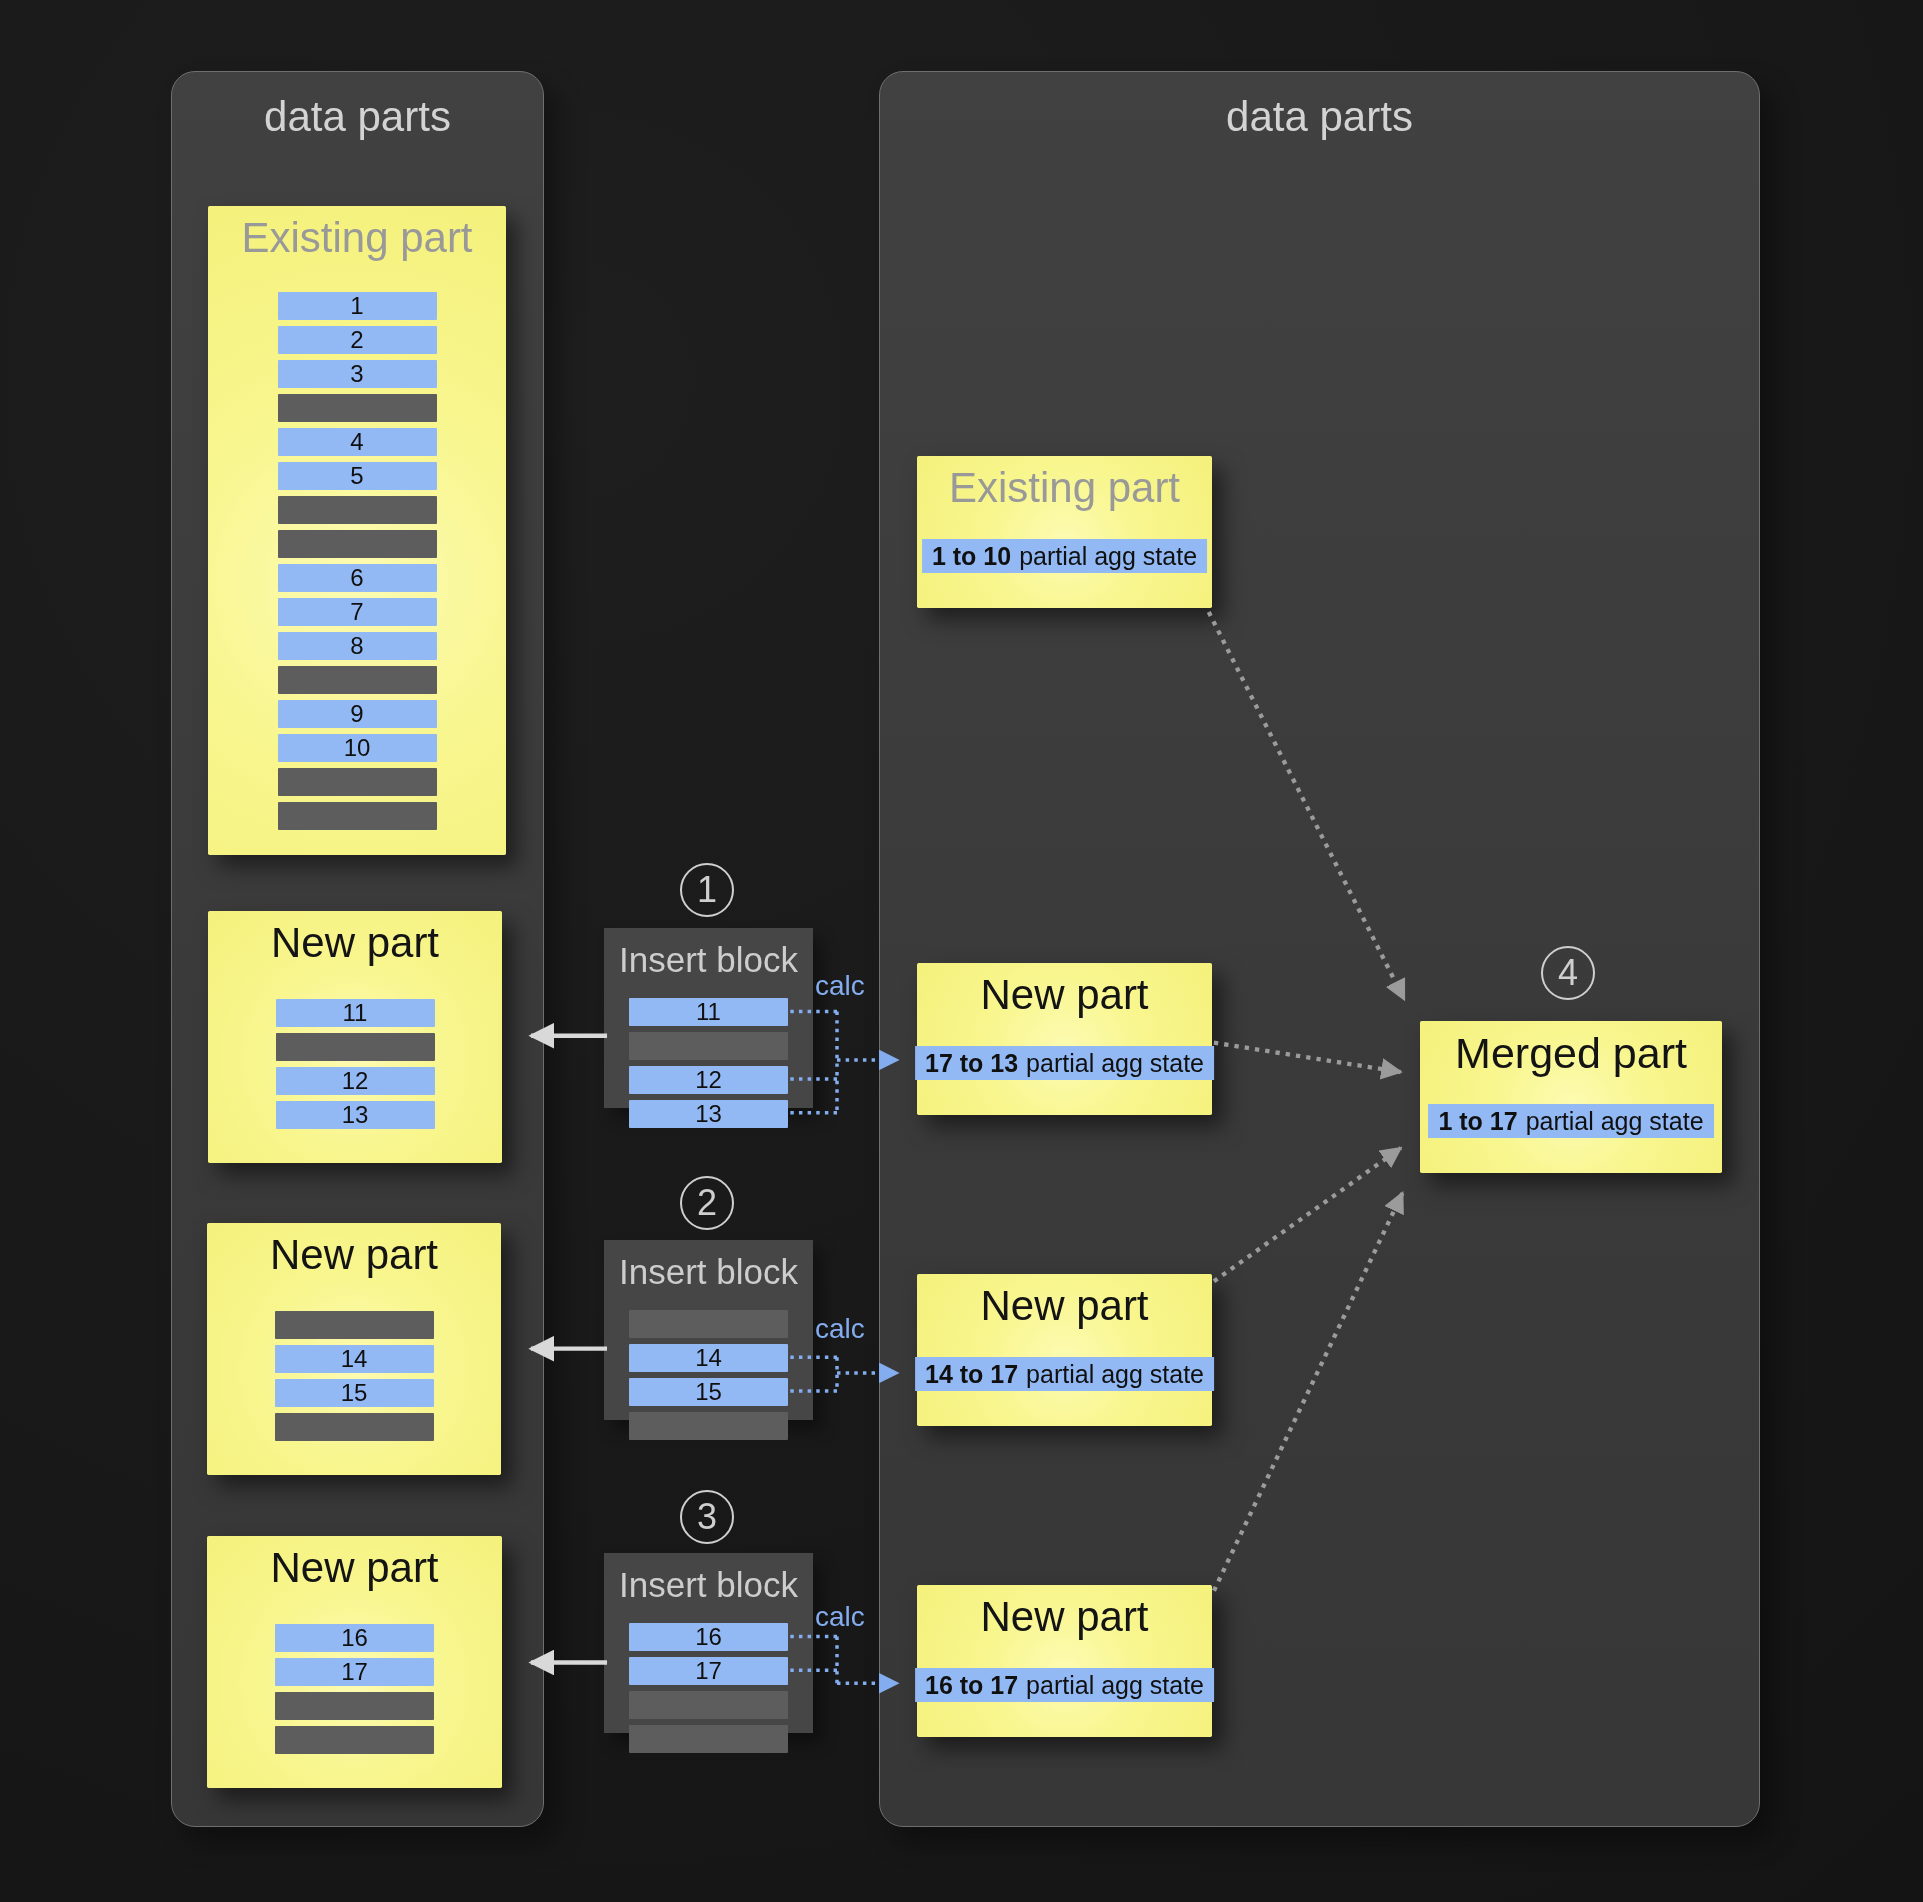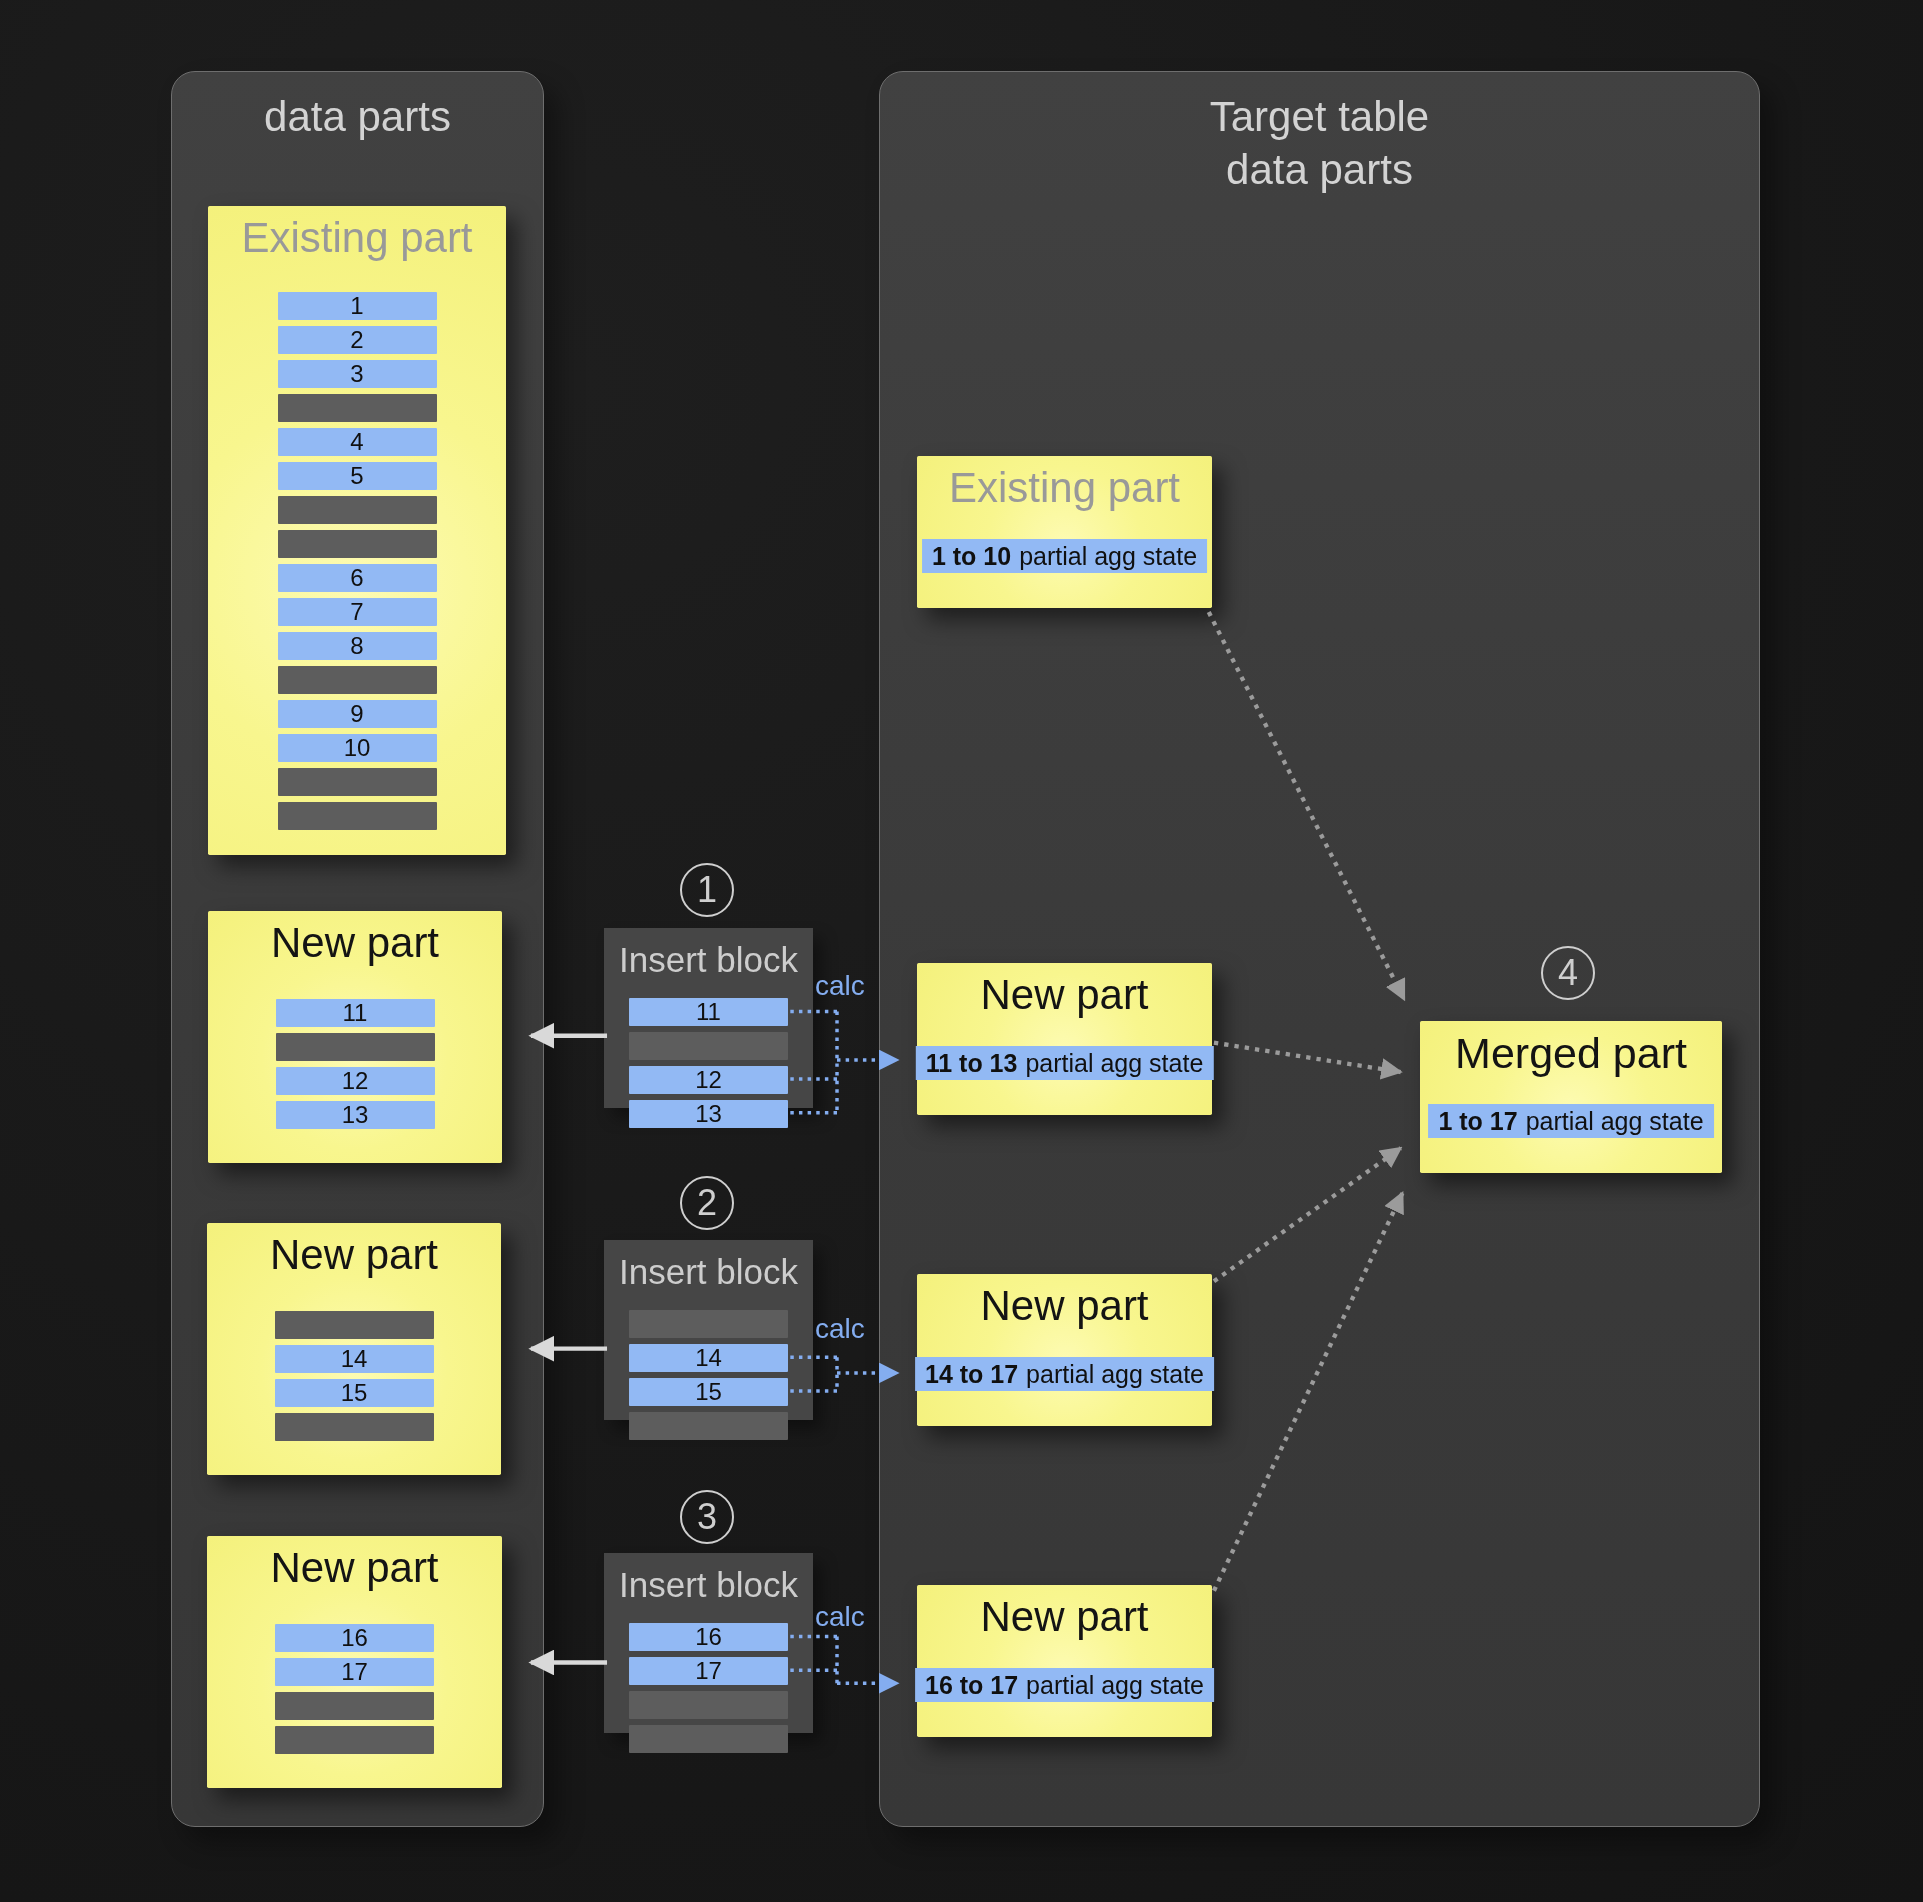--- a/index.html
+++ b/index.html
@@ -128,35 +128,34 @@
           <div class="row data">16</div>
           <div class="row data">17</div>
           <div class="row empty"></div>
           <div class="row empty"></div>
         </div>
     </div>
   </section>
 
   <section class="panel right">
     <div class="panel-title">
-      <div>Target table</div>
       <div>data parts</div>
     </div>
 
     <div class="ybox" style="left:37px;top:384px;width:295px;height:152px;">
       <div class="ptitle gray">Existing part</div>
       <div class="agg">
         <span class="b">1 to 10</span><span class="r">partial agg state</span>
       </div>
     </div>
 
     <div class="ybox" style="left:37px;top:891px;width:295px;height:152px;">
       <div class="ptitle">New part</div>
       <div class="agg">
-        <span class="b">11 to 13</span><span class="r">partial agg state</span>
+        <span class="b">17 to 13</span><span class="r">partial agg state</span>
       </div>
     </div>
 
     <div class="ybox" style="left:37px;top:1202px;width:295px;height:152px;">
       <div class="ptitle">New part</div>
       <div class="agg">
         <span class="b">14 to 17</span><span class="r">partial agg state</span>
       </div>
     </div>
 

